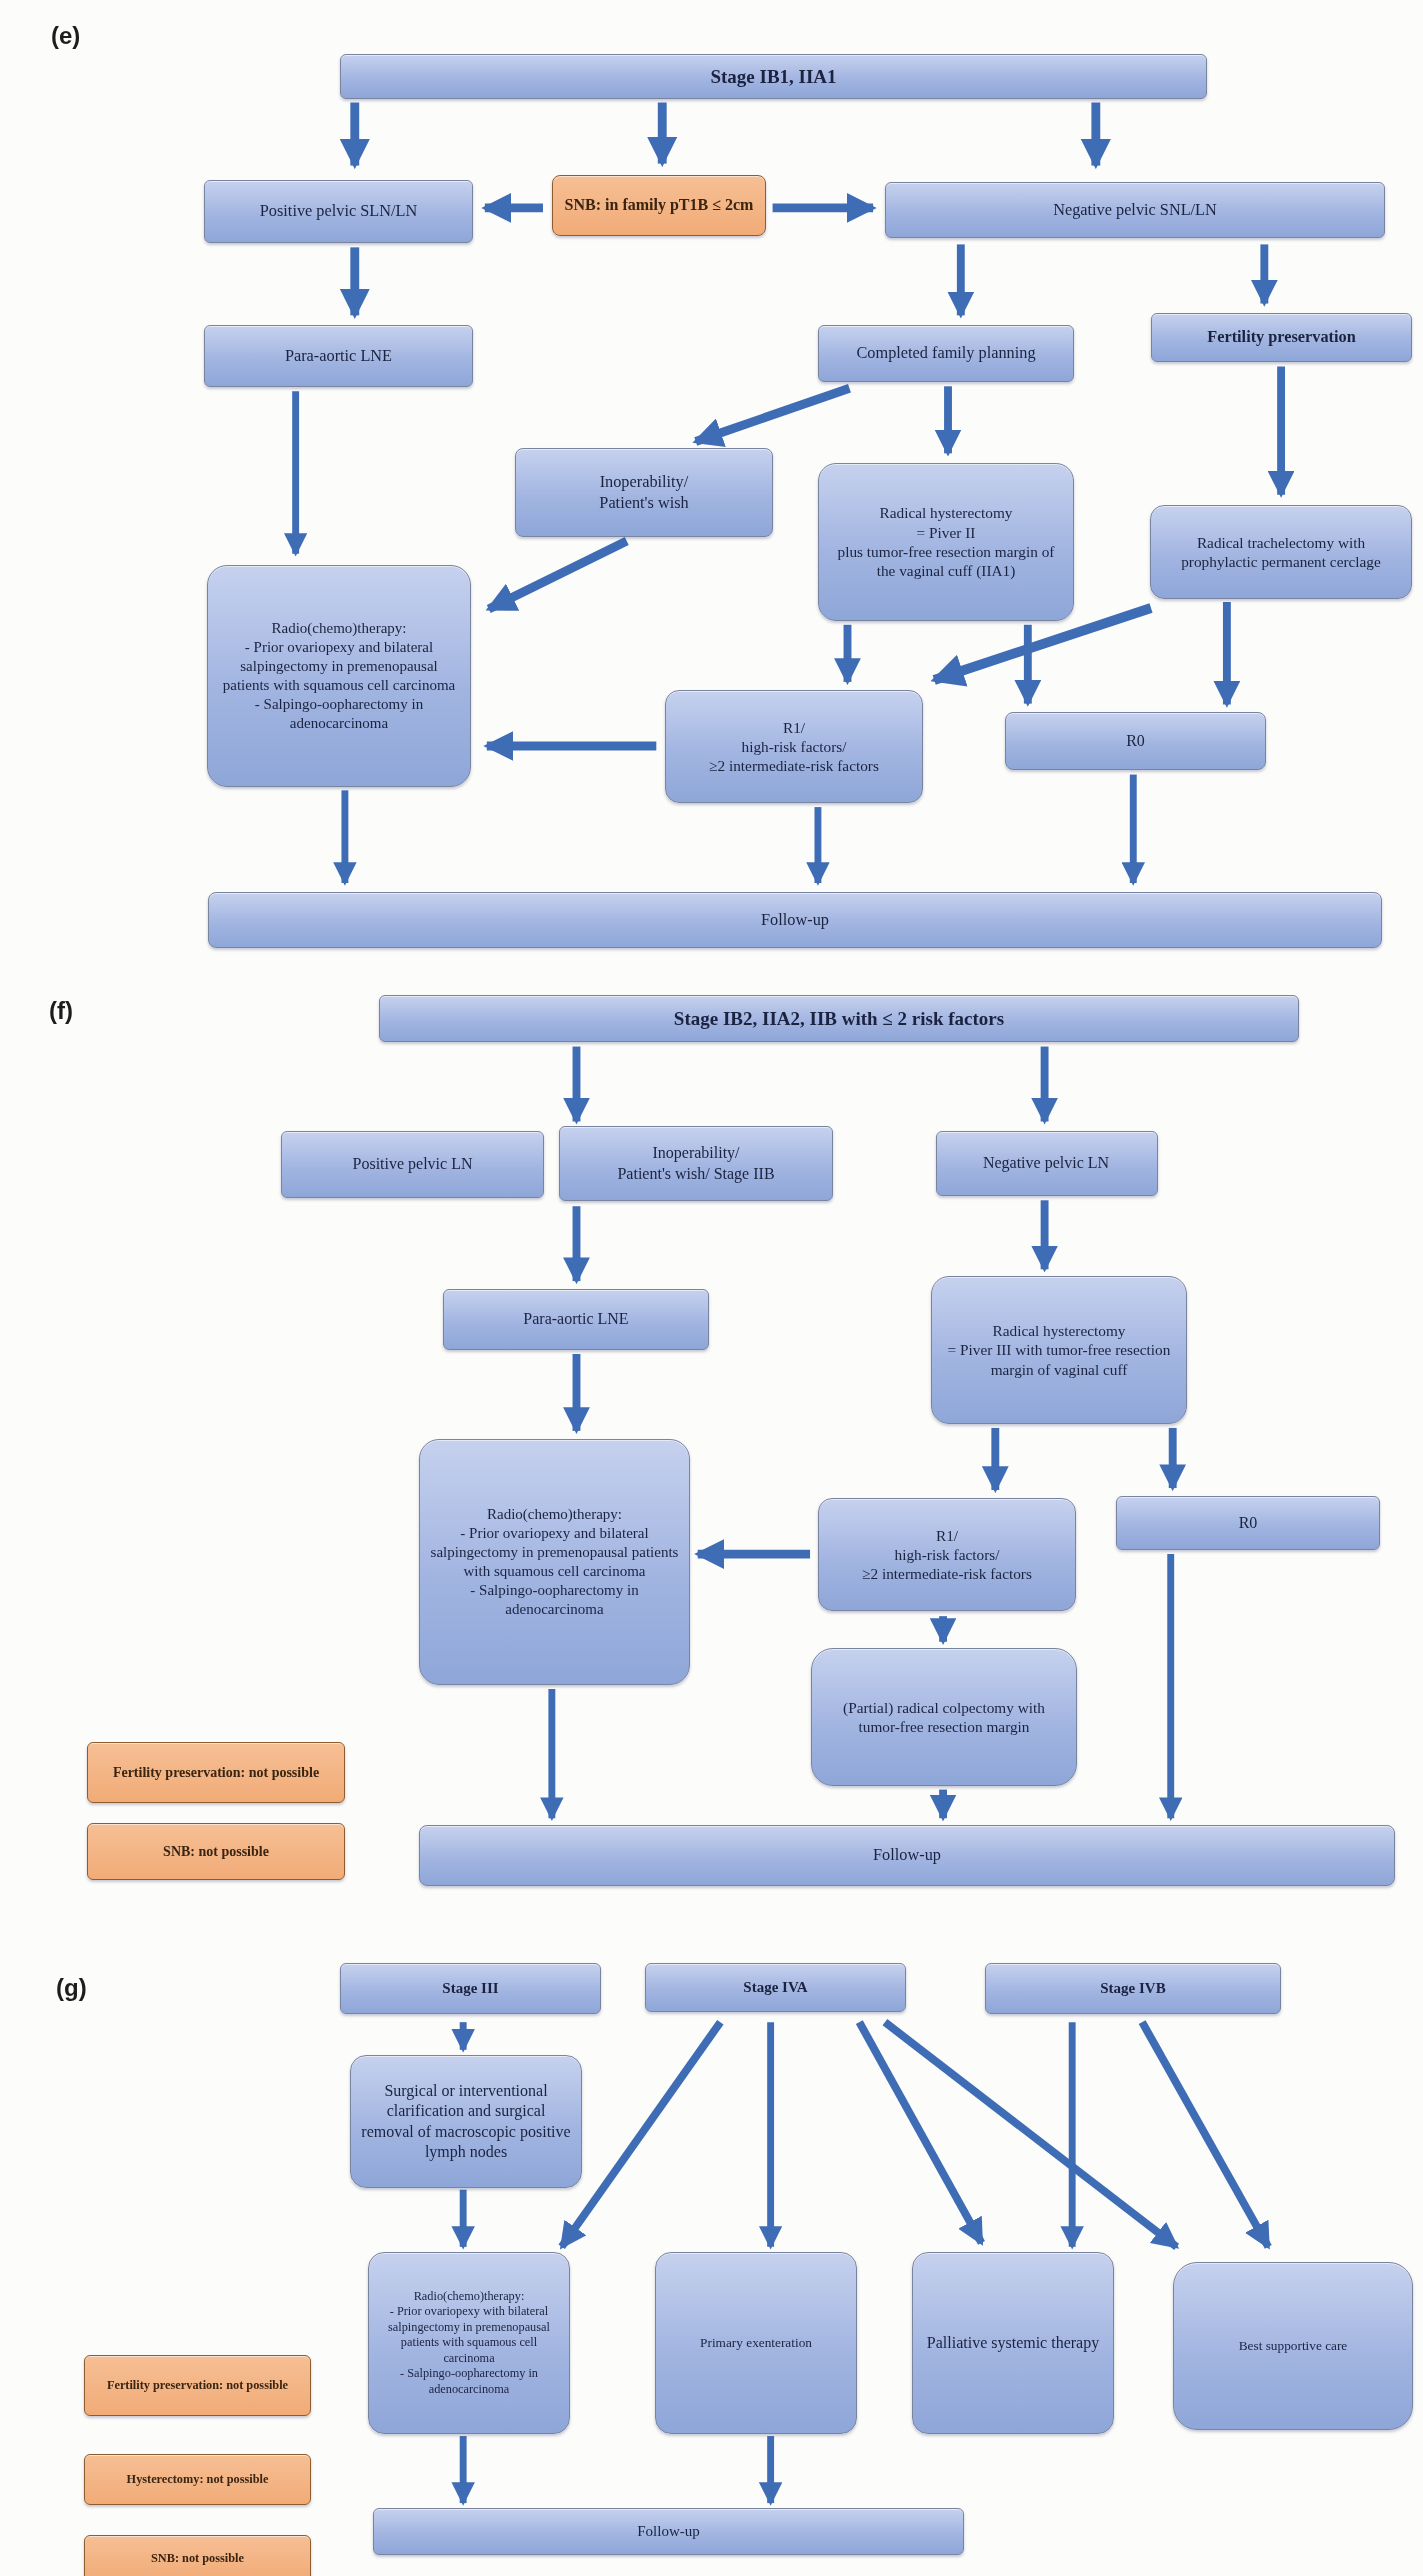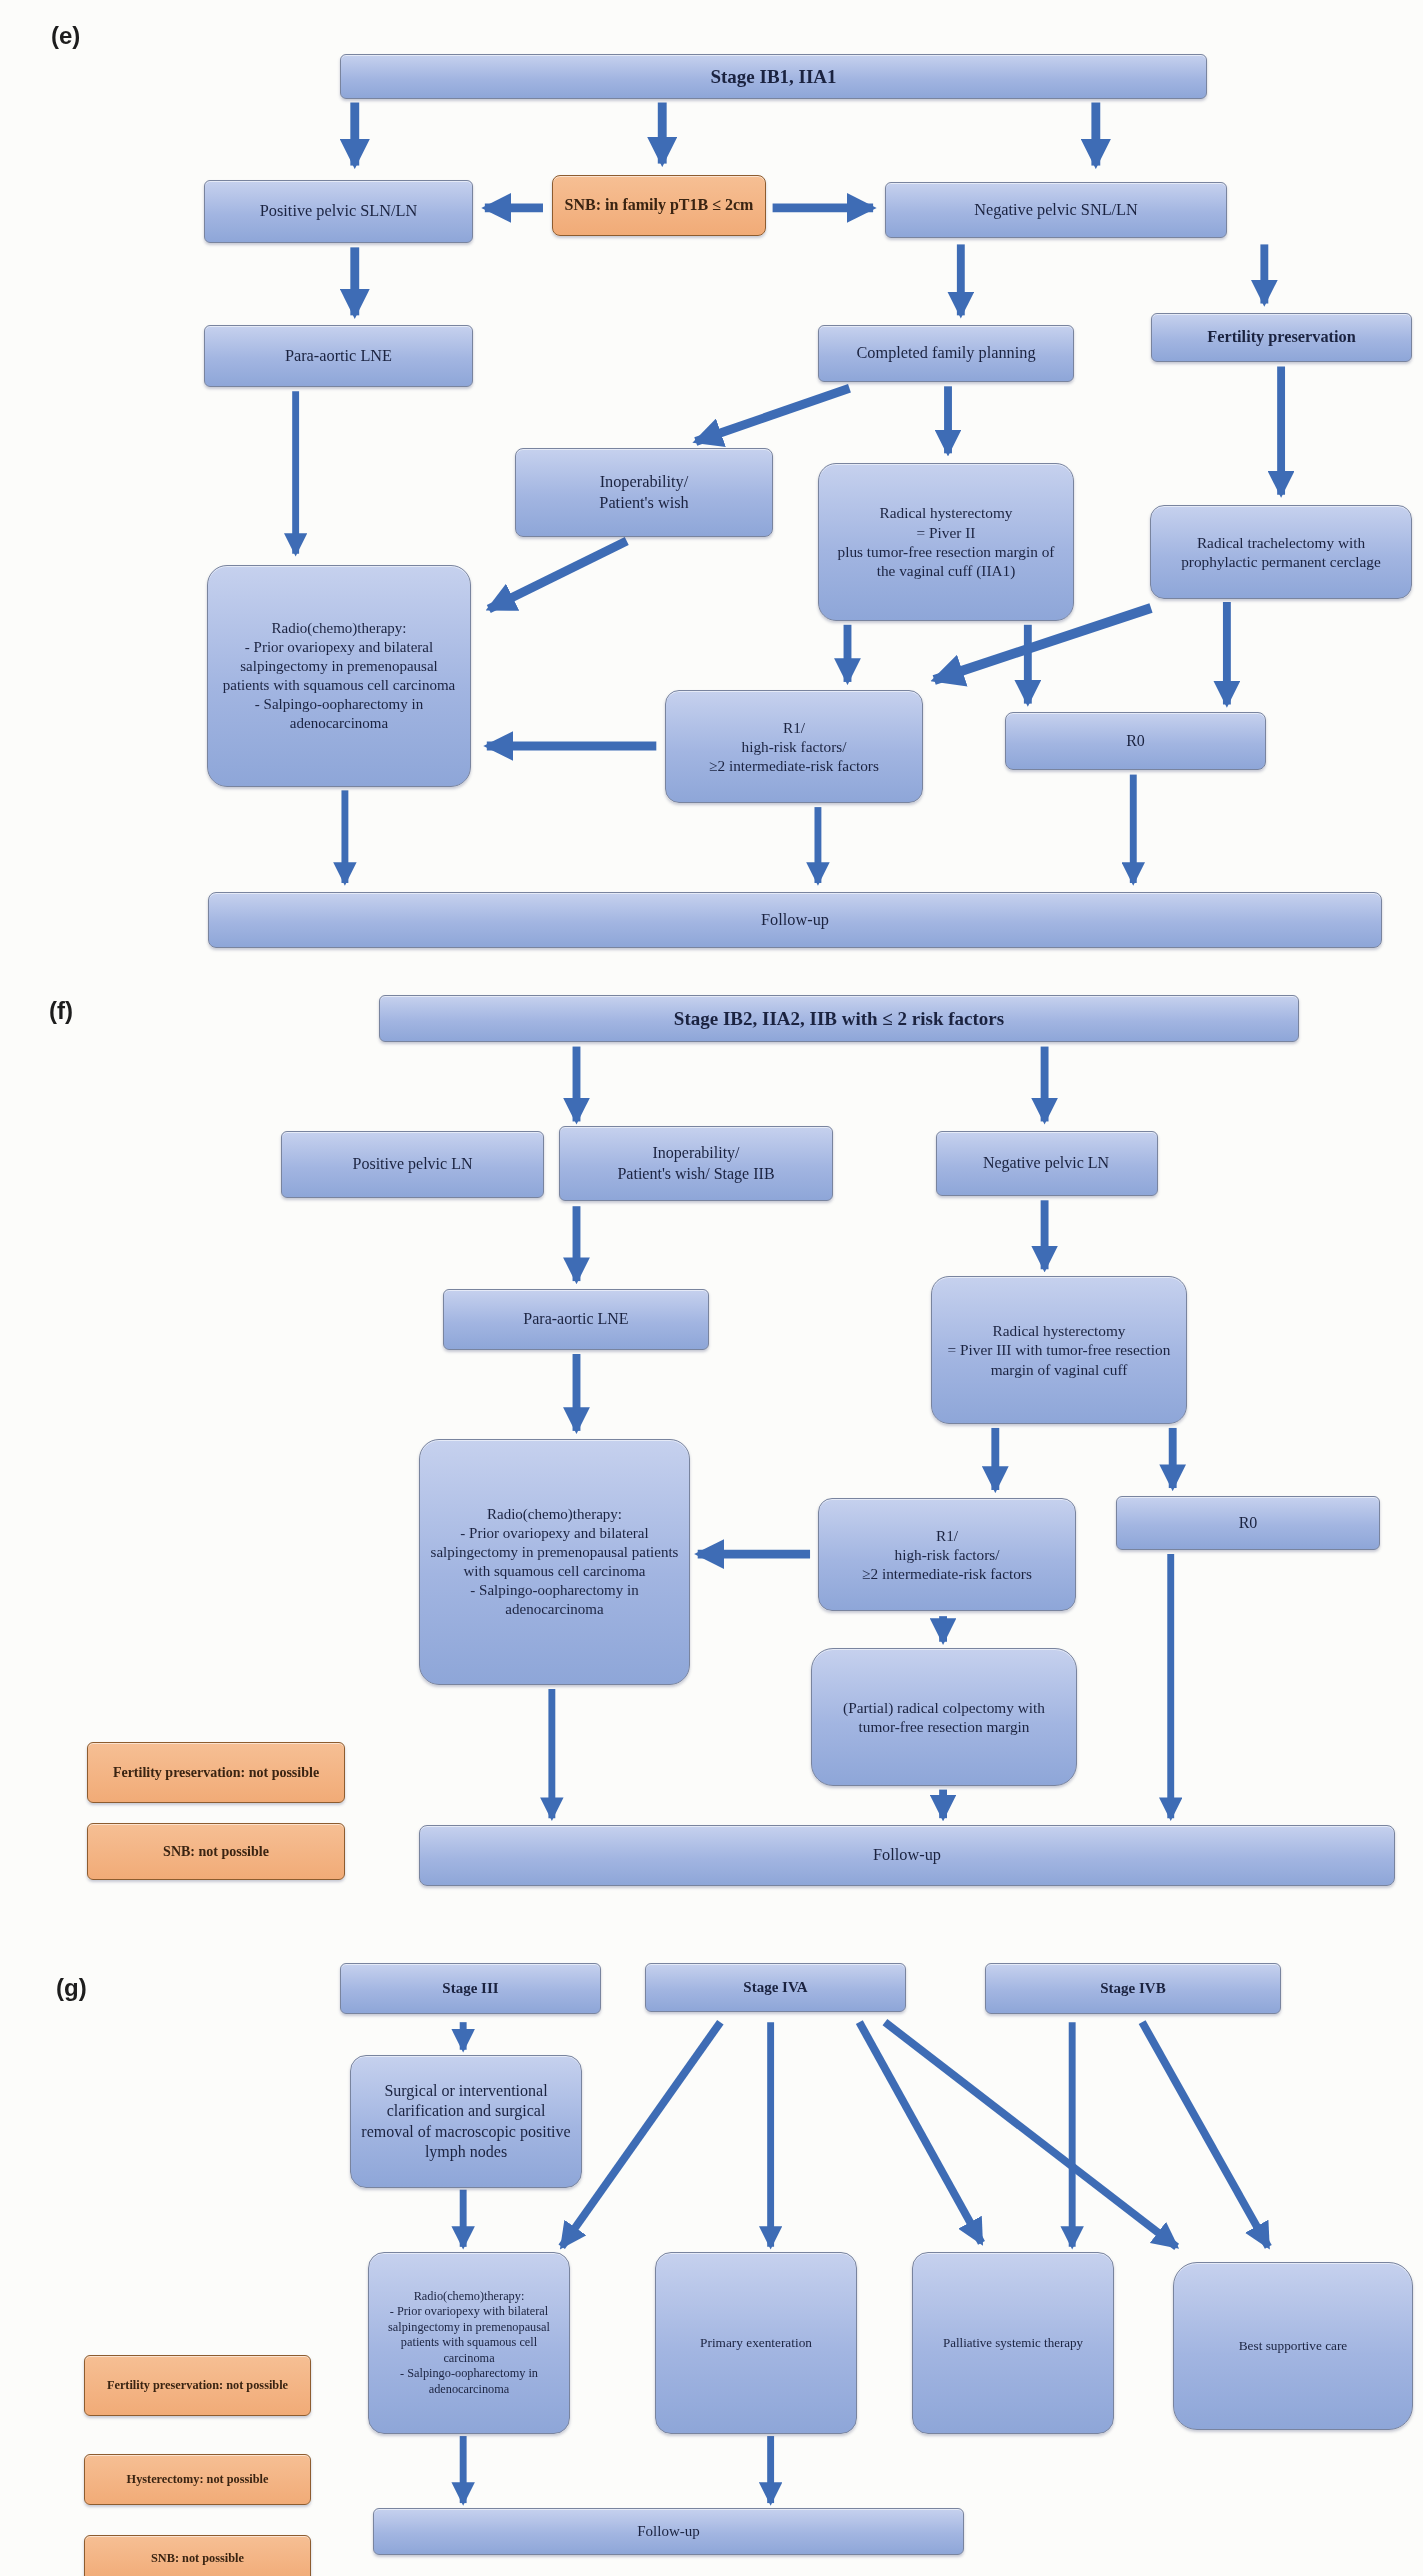--- a/index.html
+++ b/index.html
@@ -79,21 +79,21 @@
       <line x1="898" y1="2052" x2="1194" y2="2280" stroke="#3e6cb5" stroke-width="8" marker-end="url(#ah)"></line>
       <line x1="1088" y1="2052" x2="1088" y2="2280" stroke="#3e6cb5" stroke-width="7" marker-end="url(#ah)"></line>
       <line x1="1159" y1="2052" x2="1287" y2="2280" stroke="#3e6cb5" stroke-width="8" marker-end="url(#ah)"></line>
       <line x1="470" y1="2472" x2="470" y2="2540" stroke="#3e6cb5" stroke-width="7" marker-end="url(#ah)"></line>
       <line x1="782" y1="2472" x2="782" y2="2540" stroke="#3e6cb5" stroke-width="7" marker-end="url(#ah)"></line>
     </svg>
 <div class="panel-label" style="left: 51px; top: 22px;">(e)</div>
     <div class="box blue bold" style="left: 340px; top: 54px; width: 867px; height: 45px; border-radius: 6px; font-size: 19px;">Stage IB1, IIA1</div>
     <div class="box blue" style="left: 204px; top: 180px; width: 269px; height: 63px; border-radius: 6px; font-size: 16.3px;">Positive pelvic SLN/LN</div>
     <div class="box orange bold" style="left: 552px; top: 175px; width: 214px; height: 61px; border-radius: 8px; font-size: 16px;">SNB: in family pT1B ≤ 2cm</div>
-    <div class="box blue" style="left: 885px; top: 182px; width: 342px; height: 56px; border-radius: 6px; font-size: 16.3px;">Negative pelvic SNL/LN</div>
+    <div class="box blue" style="left: 885px; top: 182px; width: 500px; height: 56px; border-radius: 6px; font-size: 16.3px;">Negative pelvic SNL/LN</div>
     <div class="box blue" style="left: 204px; top: 325px; width: 269px; height: 62px; border-radius: 6px; font-size: 16.3px;">Para-aortic LNE</div>
     <div class="box blue" style="left: 818px; top: 325px; width: 256px; height: 57px; border-radius: 6px; font-size: 16.3px;">Completed family planning</div>
     <div class="box blue bold" style="left: 1151px; top: 313px; width: 261px; height: 49px; border-radius: 6px; font-size: 16.3px;">Fertility preservation</div>
     <div class="box blue" style="left: 515px; top: 448px; width: 258px; height: 89px; border-radius: 8px; font-size: 16.3px;">Inoperability/
 Patient's wish</div>
     <div class="box blue" style="left: 818px; top: 463px; width: 256px; height: 158px; border-radius: 18px; font-size: 15.3px;">Radical hysterectomy
 = Piver II
 plus tumor-free resection margin of the vaginal cuff (IIA1)</div>
     <div class="box blue" style="left: 1150px; top: 505px; width: 262px; height: 94px; border-radius: 14px; font-size: 15.3px;">Radical trachelectomy with prophylactic permanent cerclage</div>
     <div class="box blue" style="left: 207px; top: 565px; width: 264px; height: 222px; border-radius: 20px; font-size: 15px;">Radio(chemo)therapy:
@@ -126,20 +126,20 @@
     <div class="box blue" style="left: 419px; top: 1825px; width: 976px; height: 61px; border-radius: 8px; font-size: 16.3px;">Follow-up</div>
     <div class="panel-label" style="left: 56px; top: 1974px;">(g)</div>
     <div class="box blue bold" style="left: 340px; top: 1963px; width: 261px; height: 51px; border-radius: 6px; font-size: 15px;">Stage III</div>
     <div class="box blue bold" style="left: 645px; top: 1963px; width: 261px; height: 49px; border-radius: 6px; font-size: 15px;">Stage IVA</div>
     <div class="box blue bold" style="left: 985px; top: 1963px; width: 296px; height: 51px; border-radius: 6px; font-size: 15px;">Stage IVB</div>
     <div class="box blue" style="left: 350px; top: 2055px; width: 232px; height: 133px; border-radius: 16px; font-size: 16px;">Surgical or interventional clarification and surgical removal of macroscopic positive lymph nodes</div>
     <div class="box blue" style="left: 368px; top: 2252px; width: 202px; height: 182px; border-radius: 16px; font-size: 12.3px;">Radio(chemo)therapy:
 - Prior ovariopexy with bilateral salpingectomy in premenopausal patients with squamous cell carcinoma
 -  Salpingo-oopharectomy in adenocarcinoma</div>
     <div class="box blue" style="left: 655px; top: 2252px; width: 202px; height: 182px; border-radius: 16px; font-size: 13.3px;">Primary exenteration</div>
-    <div class="box blue" style="left: 912px; top: 2252px; width: 202px; height: 182px; border-radius: 16px; font-size: 13px;">Palliative systemic therapy</div>
+    <div class="box blue" style="left: 912px; top: 2252px; width: 202px; height: 182px; border-radius: 16px; font-size: 16px;">Palliative systemic therapy</div>
     <div class="box blue" style="left: 1173px; top: 2262px; width: 240px; height: 168px; border-radius: 24px; font-size: 13.3px;">Best supportive care</div>
     <div class="box orange bold" style="left: 84px; top: 2355px; width: 227px; height: 61px; border-radius: 6px; font-size: 12.3px;">Fertility preservation: not possible</div>
     <div class="box orange bold" style="left: 84px; top: 2454px; width: 227px; height: 51px; border-radius: 6px; font-size: 12.3px;">Hysterectomy: not possible</div>
     <div class="box orange bold" style="left: 84px; top: 2535px; width: 227px; height: 47px; border-radius: 6px; font-size: 12.3px;">SNB: not possible</div>
     <div class="box blue" style="left: 373px; top: 2508px; width: 591px; height: 47px; border-radius: 6px; font-size: 15px;">Follow-up</div>
   </div>
 
 
 </body></html>

